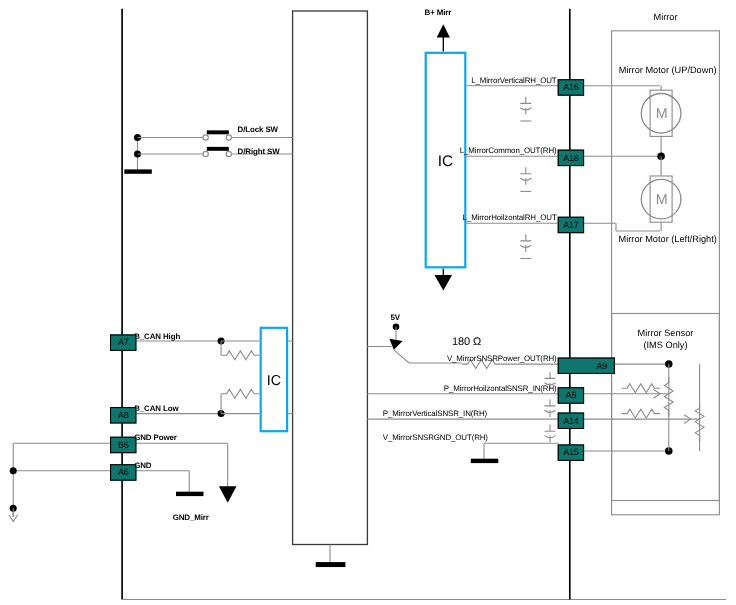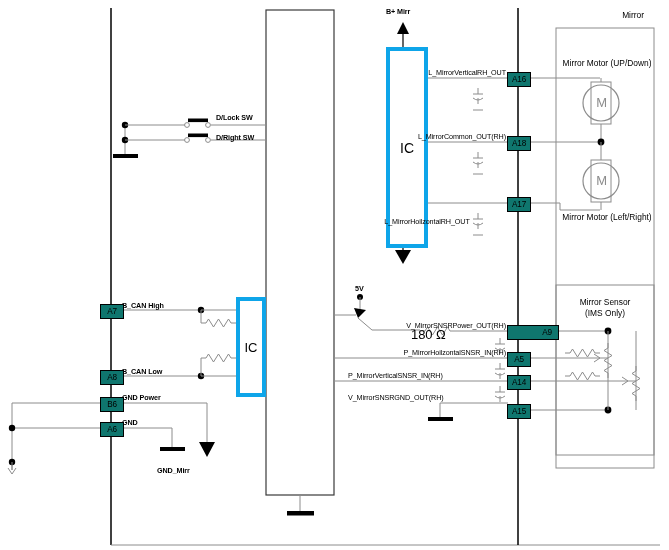--- a/index.html
+++ b/index.html
@@ -7,21 +7,21 @@
        font-family:"Liberation Sans","DejaVu Sans",sans-serif;}
   #stage{position:relative;width:669px;height:550px;background:#fff;}
   #stage svg{position:absolute;left:0;top:0;}
   .lbl{position:absolute;font-size:7.2px;color:#000;white-space:nowrap;
        line-height:1;letter-spacing:-0.1px;}
   .lbl.b{font-weight:bold;}
   .lbl.c{text-align:center;}
   .pin{position:absolute;width:22px;height:13px;border:1.6px solid #000;
        background:#0f766e;font-size:8.2px;color:#000;text-align:center;
        line-height:13px;letter-spacing:-0.2px;}
-  .icbox{position:absolute;border:4px solid #0ea5e9;background:#fff;
+  .icbox{position:absolute;border:2px solid #0ea5e9;background:#fff;
          display:flex;align-items:center;justify-content:center;
          font-size:14px;color:#000;}
   .tlbl{position:absolute;font-size:8.4px;color:#000;white-space:nowrap;
         text-align:center;line-height:1.25;}
 </style>
 </head>
 <body>
 
 <div id="stage">
 
@@ -213,44 +213,44 @@
 
   <div class="icbox" style="left:236px;top:297px;width:22px;height:92px;font-size:13px;">
     <span>IC</span>
   </div>
 
   <div class="lbl c" style="left:593px;top:96px;width:17px;font-size:13px;color:#8c8c8c;">M</div>
   <div class="lbl c" style="left:593px;top:174px;width:17px;font-size:13px;color:#8c8c8c;">M</div>
 
   <div class="lbl b" style="left:386px;top:8px;">B+ Mirr</div>
 
-  <div class="tlbl" style="left:566px;top:10px;width:78px;text-align:right;">Mirror</div>
+  <div class="tlbl" style="left:566px;top:10px;width:78px;">Mirror</div>
 
   <div class="tlbl" style="left:545px;top:58px;width:124px;">Mirror Motor (UP/Down)</div>
 
   <div class="tlbl" style="left:545px;top:212px;width:124px;">Mirror Motor (Left/Right)</div>
 
   <div class="tlbl" style="left:557px;top:297px;width:96px;">Mirror Sensor</div>
   <div class="tlbl" style="left:557px;top:308px;width:96px;">(IMS Only)</div>
 
   <div class="lbl b" style="left:216px;top:114px;">D/Lock SW</div>
   <div class="lbl b" style="left:216px;top:134px;">D/Right SW</div>
 
   <div class="lbl b" style="left:355px;top:285px;">5V</div>
-  <div class="lbl" style="left:411px;top:307px;font-size:13px;margin-top:21px;">180 Ω</div>
+  <div class="lbl" style="left:411px;top:307px;font-size:10px;">180 Ω</div>
 
   <div class="lbl b" style="left:122px;top:302px;">B_CAN High</div>
   <div class="lbl b" style="left:122px;top:368px;">B_CAN Low</div>
   <div class="lbl b" style="left:122px;top:394px;">GND Power</div>
   <div class="lbl b" style="left:122px;top:419px;">GND</div>
   <div class="lbl b" style="left:121px;top:467px;margin-left:36px;">GND_Mirr</div>
 
   <div class="lbl" style="left:348px;top:69px;width:158px;text-align:right;">L_MirrorVerticalRH_OUT</div>
   <div class="lbl" style="left:348px;top:133px;width:158px;text-align:right;">L_MirrorCommon_OUT(RH)</div>
-  <div class="lbl" style="left:348px;top:194px;width:158px;text-align:center;margin-top:24px;">L_MirrorHoilzontalRH_OUT</div>
+  <div class="lbl" style="left:348px;top:194px;width:158px;text-align:right;">L_MirrorHoilzontalRH_OUT</div>
   <div class="lbl" style="left:348px;top:322px;width:158px;text-align:right;">V_MirrorSNSRPower_OUT(RH)</div>
   <div class="lbl" style="left:348px;top:349px;width:158px;text-align:right;">P_MirrorHoilzontalSNSR_IN(RH)</div>
   <div class="lbl" style="left:348px;top:372px;width:158px;">P_MirrorVerticalSNSR_IN(RH)</div>
   <div class="lbl" style="left:348px;top:394px;width:158px;text-align:left;">V_MirrorSNSRGND_OUT(RH)</div>
 
   <div class="pin" style="left:507px;top:72px;">A16</div>
   <div class="pin" style="left:507px;top:136px;">A18</div>
   <div class="pin" style="left:507px;top:197px;">A17</div>
   <div class="pin" style="left:507px;top:325px;padding-left:28px;">A9</div>
   <div class="pin" style="left:507px;top:352px;">A5</div>

